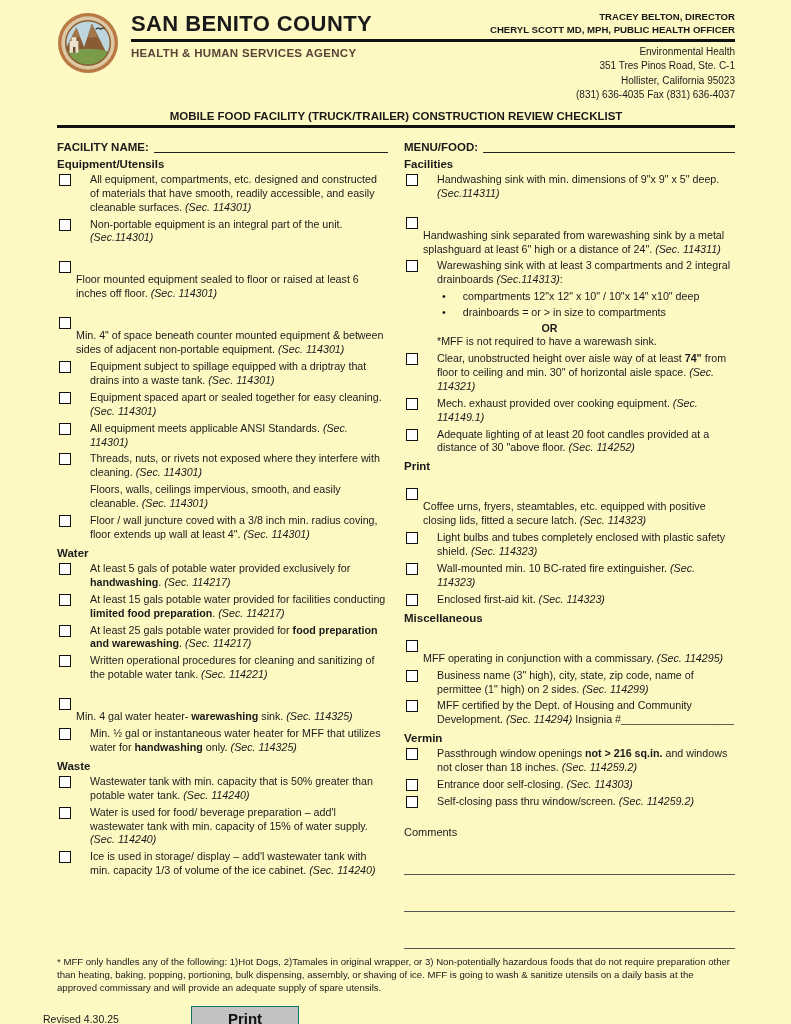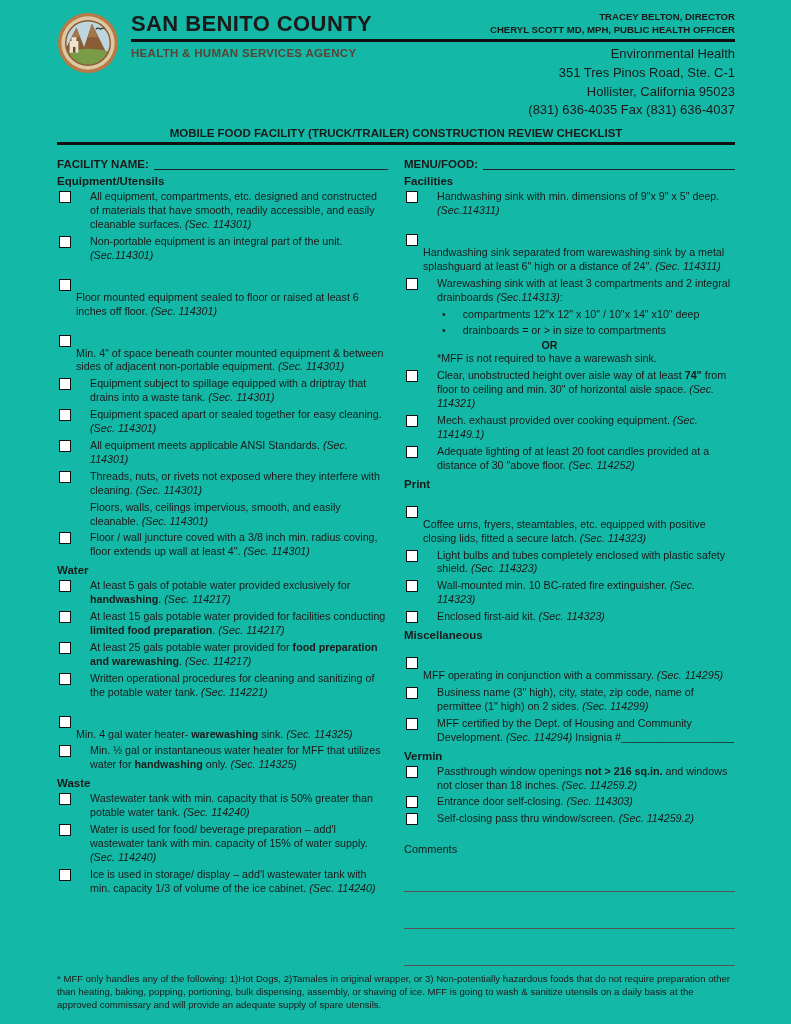--- a/index.html
+++ b/index.html
@@ -1,31 +1,31 @@
 <!DOCTYPE html>
 <html><head>
 <meta charset="utf-8">
 <style>
   html,body { margin:0; padding:0; background:#e8e8e8; }
   .page {
-    width:791px; height:1024px; margin:0 auto; background:#14b8a6;
+    width:791px; height:1024px; margin:0 auto; background:#fef9c3;
     box-sizing:border-box; padding:10px 56px 0 57px; position:relative;
     font-family:"Liberation Sans", sans-serif; color:#1a1a1a; overflow:hidden;
   }
   
   .header { display:flex; }
   .logo { width:62px; height:62px; flex:none; margin:2px 12px 0 0; }
   .header-main { flex:1; min-width:0; }
   .header-top { display:flex; justify-content:space-between; align-items:flex-end; }
   .county { font-size:22px; font-weight:bold; letter-spacing:.4px; white-space:nowrap; }
   .director-block { text-align:right; font-weight:bold; font-size:9.6px; line-height:1.4; }
   .header-rule { border-bottom:3px solid #111; margin-top:2px; }
   .header-bottom { display:flex; justify-content:space-between; align-items:flex-start; }
   .agency { font-size:11.5px; font-weight:bold; color:#5a4337; letter-spacing:.3px; margin-top:5px; }
-  .address-block { text-align:right; font-size:13px; line-height:1.45; margin-top:3px; }
+  .address-block { text-align:right; font-size:10px; line-height:1.45; margin-top:3px; }
   .form-title { text-align:center; font-weight:bold; font-size:11.5px; margin-top:7px; }
   .title-rule { border-bottom:3px solid #111; margin-top:3px; margin-bottom:11px; }
   
   .columns { display:flex; gap:16px; }
   .col { flex:1; min-width:0; }
   .field-row { display:flex; align-items:flex-end; font-weight:bold; font-size:11.5px; margin-bottom:5px; }
   .field-line { flex:1; border-bottom:1.4px solid #222; margin-left:5px; height:13px; }
   .section-heading { font-weight:bold; font-size:11.5px; margin:5px 0 3px; }
   .section-heading > span { }
   .item-row { display:flex; margin-bottom:3px; font-size:10.7px; line-height:1.3; }

